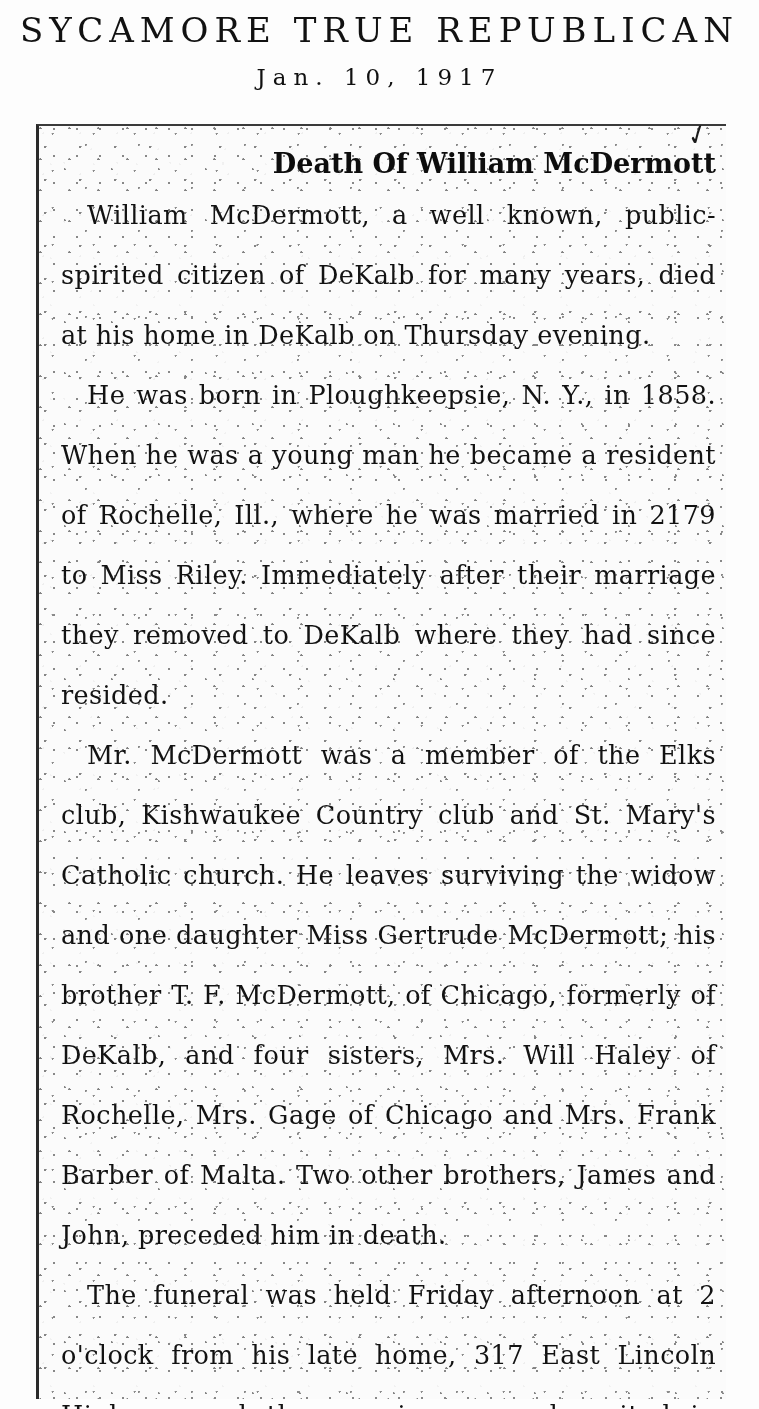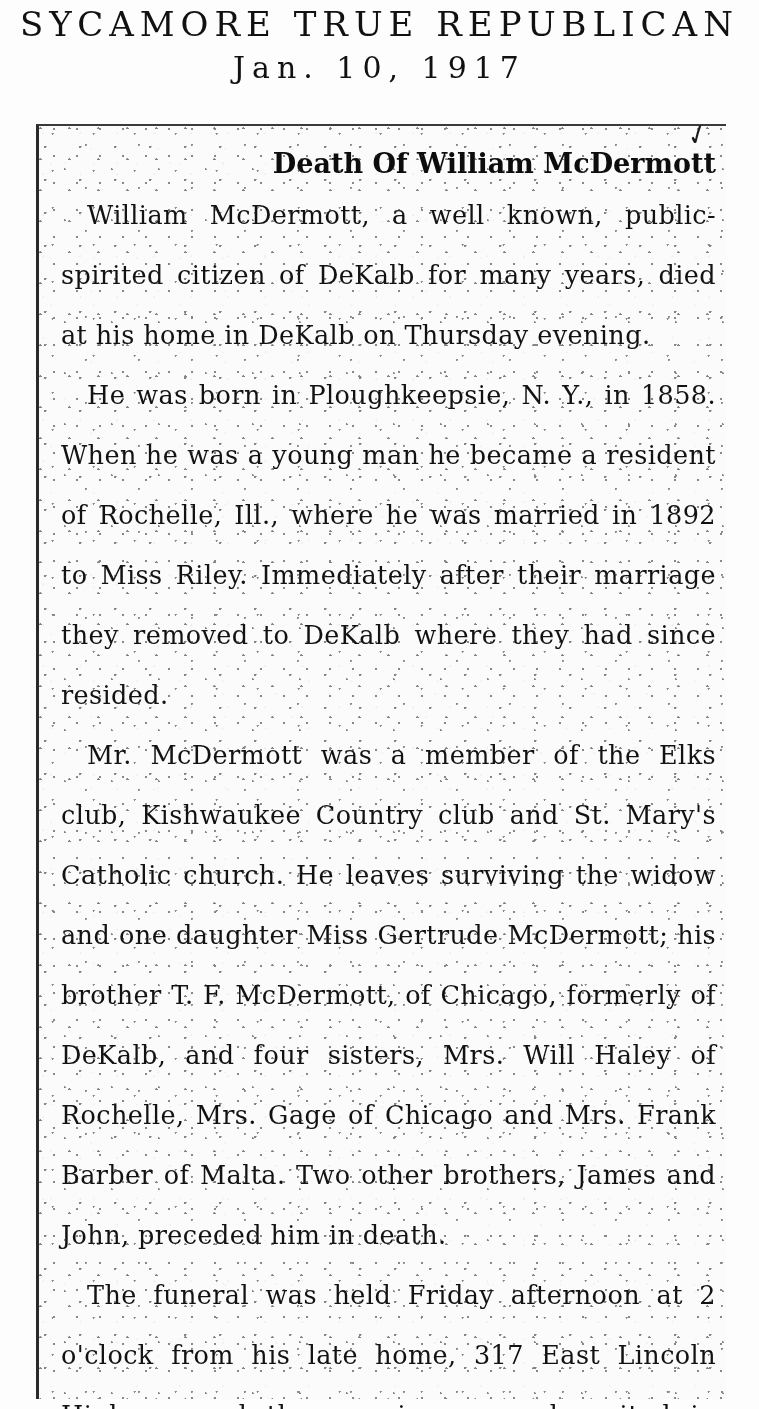--- a/index.html
+++ b/index.html
@@ -17,38 +17,38 @@
   .page {
     position: relative;
     width: 759px;
     height: 1409px;
     background: #fdfdfd;
   }
 
   
   .masthead {
     text-align: center;
-    padding-top: 6px;
+    padding-top: 12px;
   }
   .paper-name {
     font-family: "DejaVu Serif", serif;
     font-size: 34px;
     letter-spacing: 6px;
     font-weight: 400;
     color: #111;
     white-space: nowrap;
     line-height: 1.1;
   }
   .paper-date {
     font-family: "DejaVu Serif", serif;
-    font-size: 30px;
+    font-size: 23px;
     letter-spacing: 7px;
     font-weight: 400;
     color: #111;
-    margin-top: 8px;
+    margin-top: 16px;
     line-height: 1.1;
   }
 
   
   .clipping {
     position: absolute;
     left: 36px;
     top: 124px;
     width: 690px;
     height: 1275px;
@@ -126,21 +126,21 @@
     <div class="paper-date">Jan. 10, 1917</div>
   </div>
 
   <div class="clipping">
     <div class="pen-mark">✓</div>
 
     <div class="headline">Death Of William McDermott</div>
 
     <div class="body-col">
       <p class="para">William McDermott, a well known, public-spirited citizen of DeKalb for many years, died at his home in DeKalb on Thursday evening.</p>
-      <p class="para">He was born in Ploughkeepsie, N. Y., in 1858. When he was a young man he became a resident of Rochelle, Ill., where he was married in 1892 to Miss Riley. Immediately after their marriage they removed to DeKalb where they had since resided.</p>
+      <p class="para">He was born in Ploughkeepsie, N. Y., in 1858. When he was a young man he became a resident of Rochelle, Ill., where he was married in 2179 to Miss Riley. Immediately after their marriage they removed to DeKalb where they had since resided.</p>
       <p class="para">Mr. McDermott was a member of the Elks club, Kishwaukee Country club and St. Mary's Catholic church. He leaves surviving the widow and one daughter Miss Gertrude McDermott; his brother T. F. McDermott, of Chicago, formerly of DeKalb, and four sisters, Mrs. Will Haley of Rochelle, Mrs. Gage of Chicago and Mrs. Frank Barber of Malta. Two other brothers, James and John, preceded him in death.</p>
       <p class="para">The funeral was held Friday afternoon at 2 o'clock from his late home, 317 East Lincoln Highway and the remains were deposited in Fairview mausoleum.</p>
     </div>
 
     <div class="speckle"></div>
   </div>
 
 </div>
 
 </body></html>

